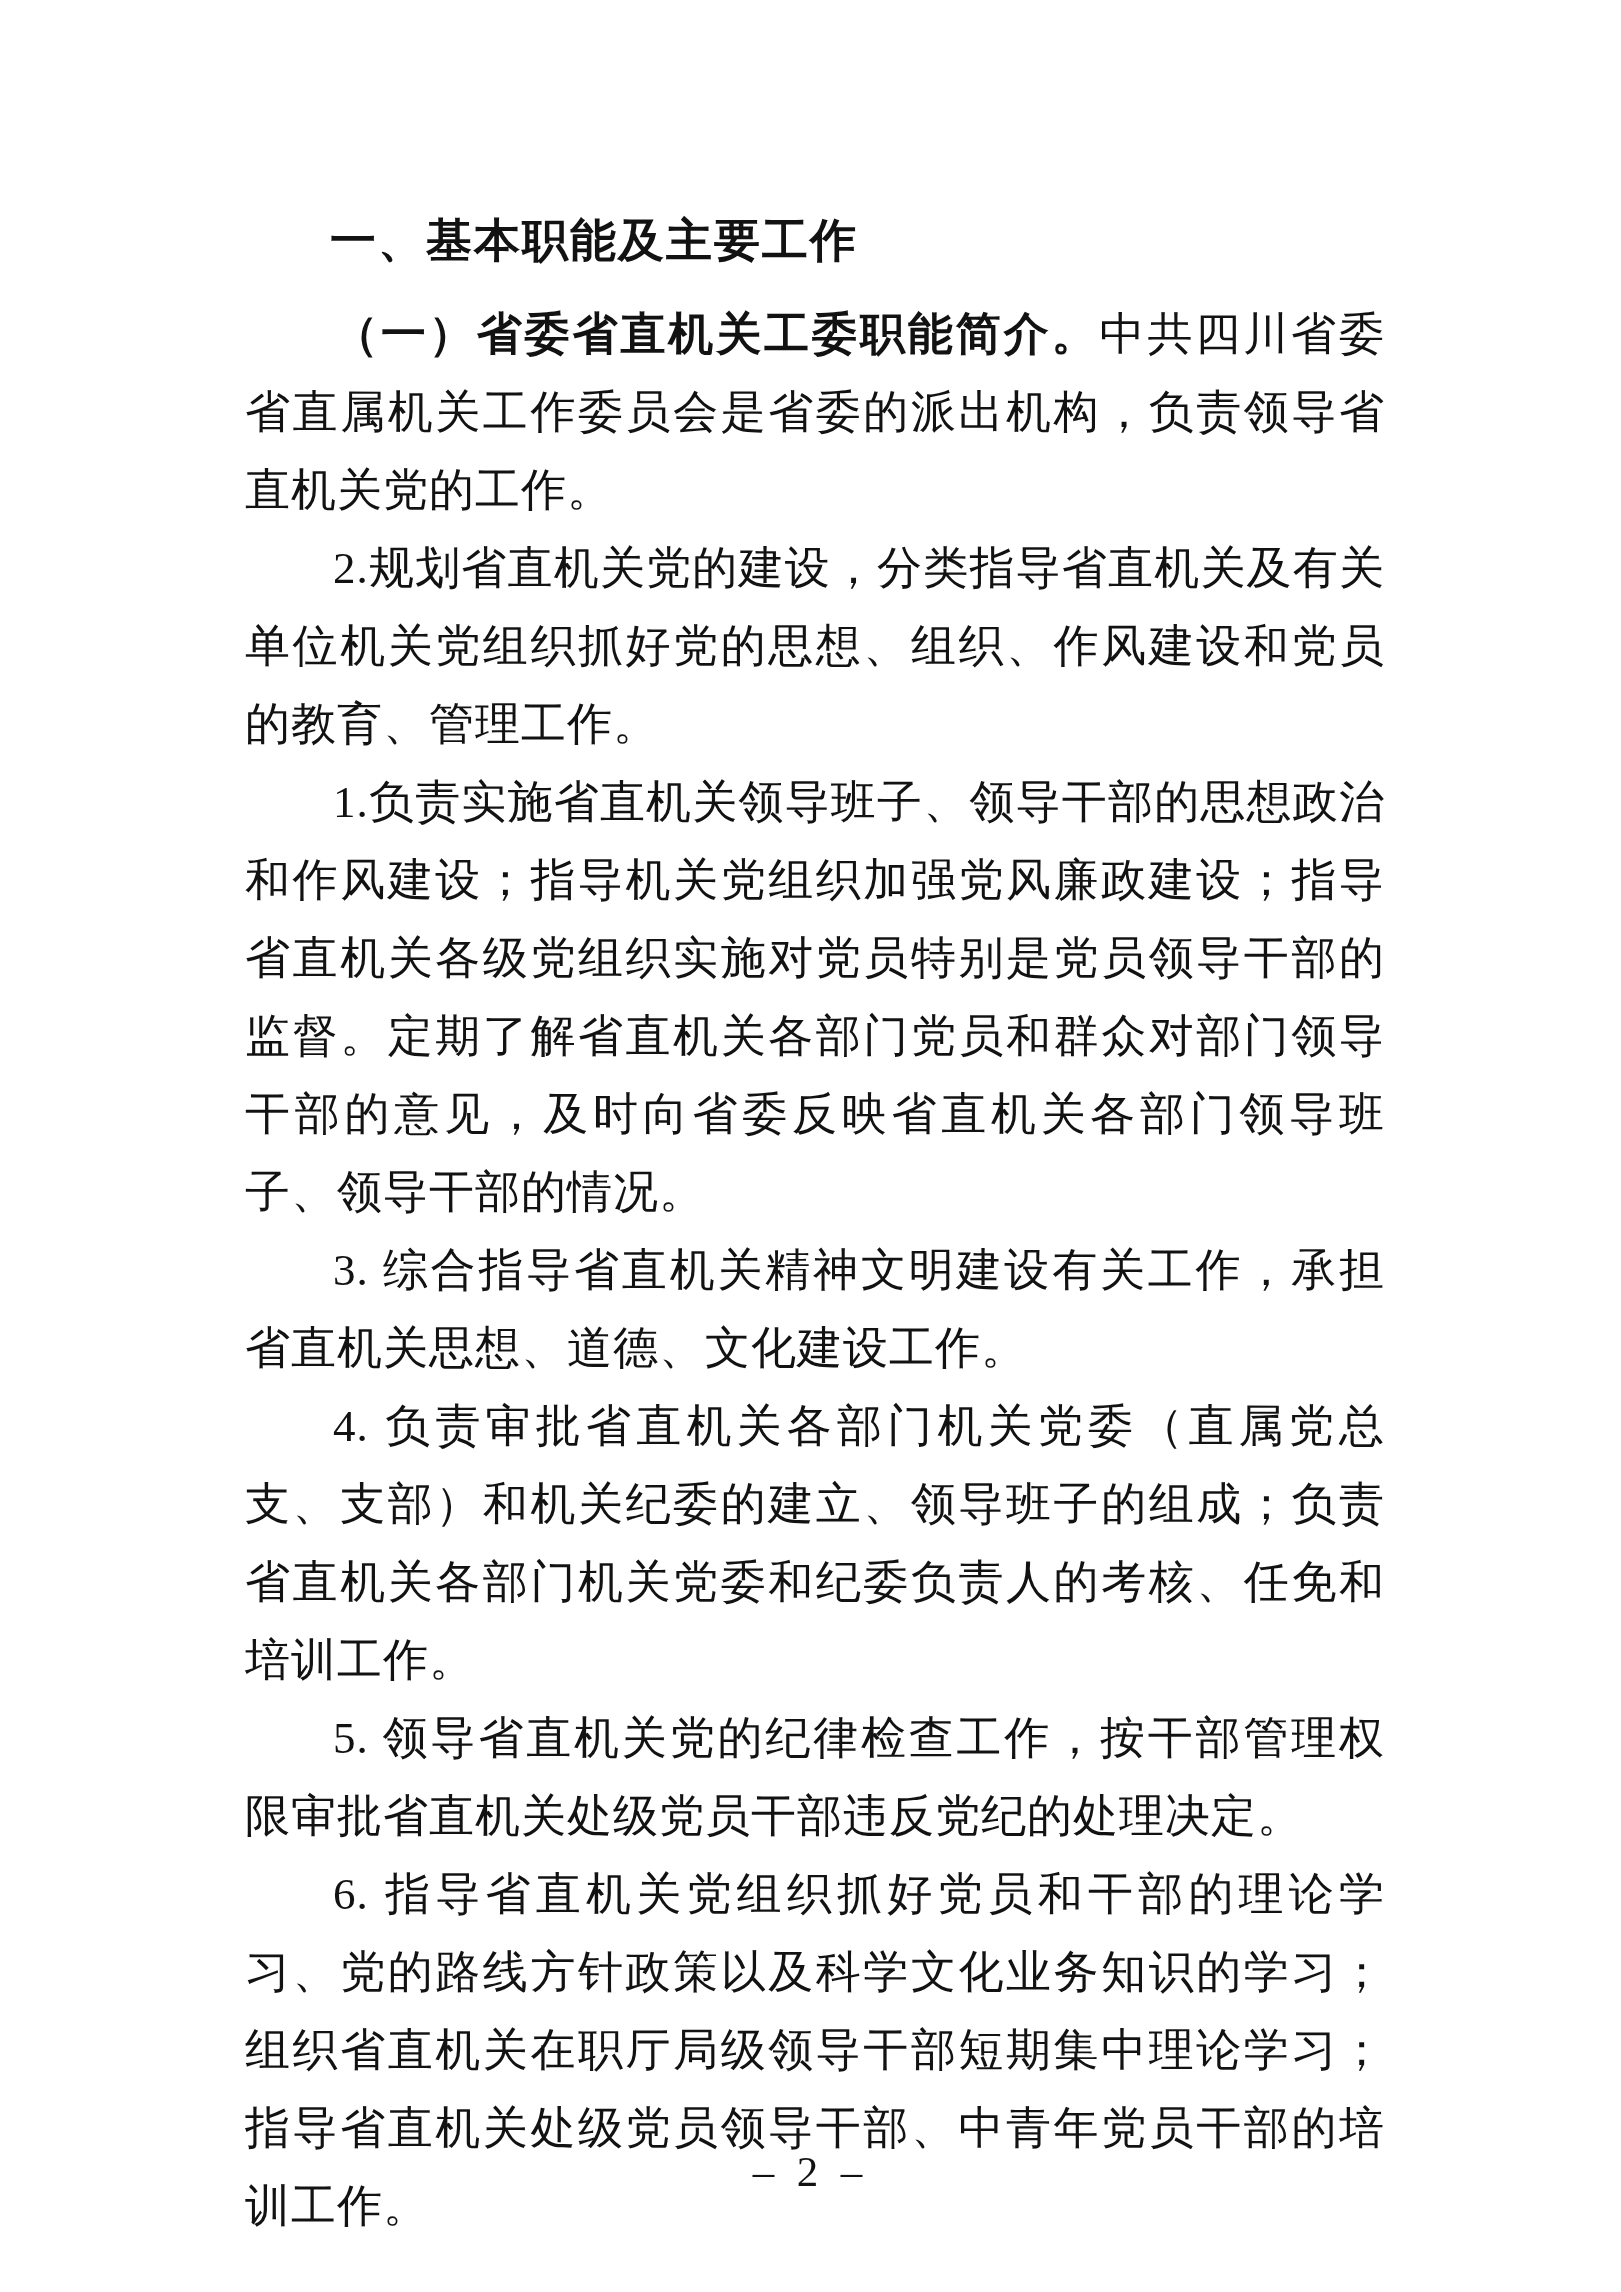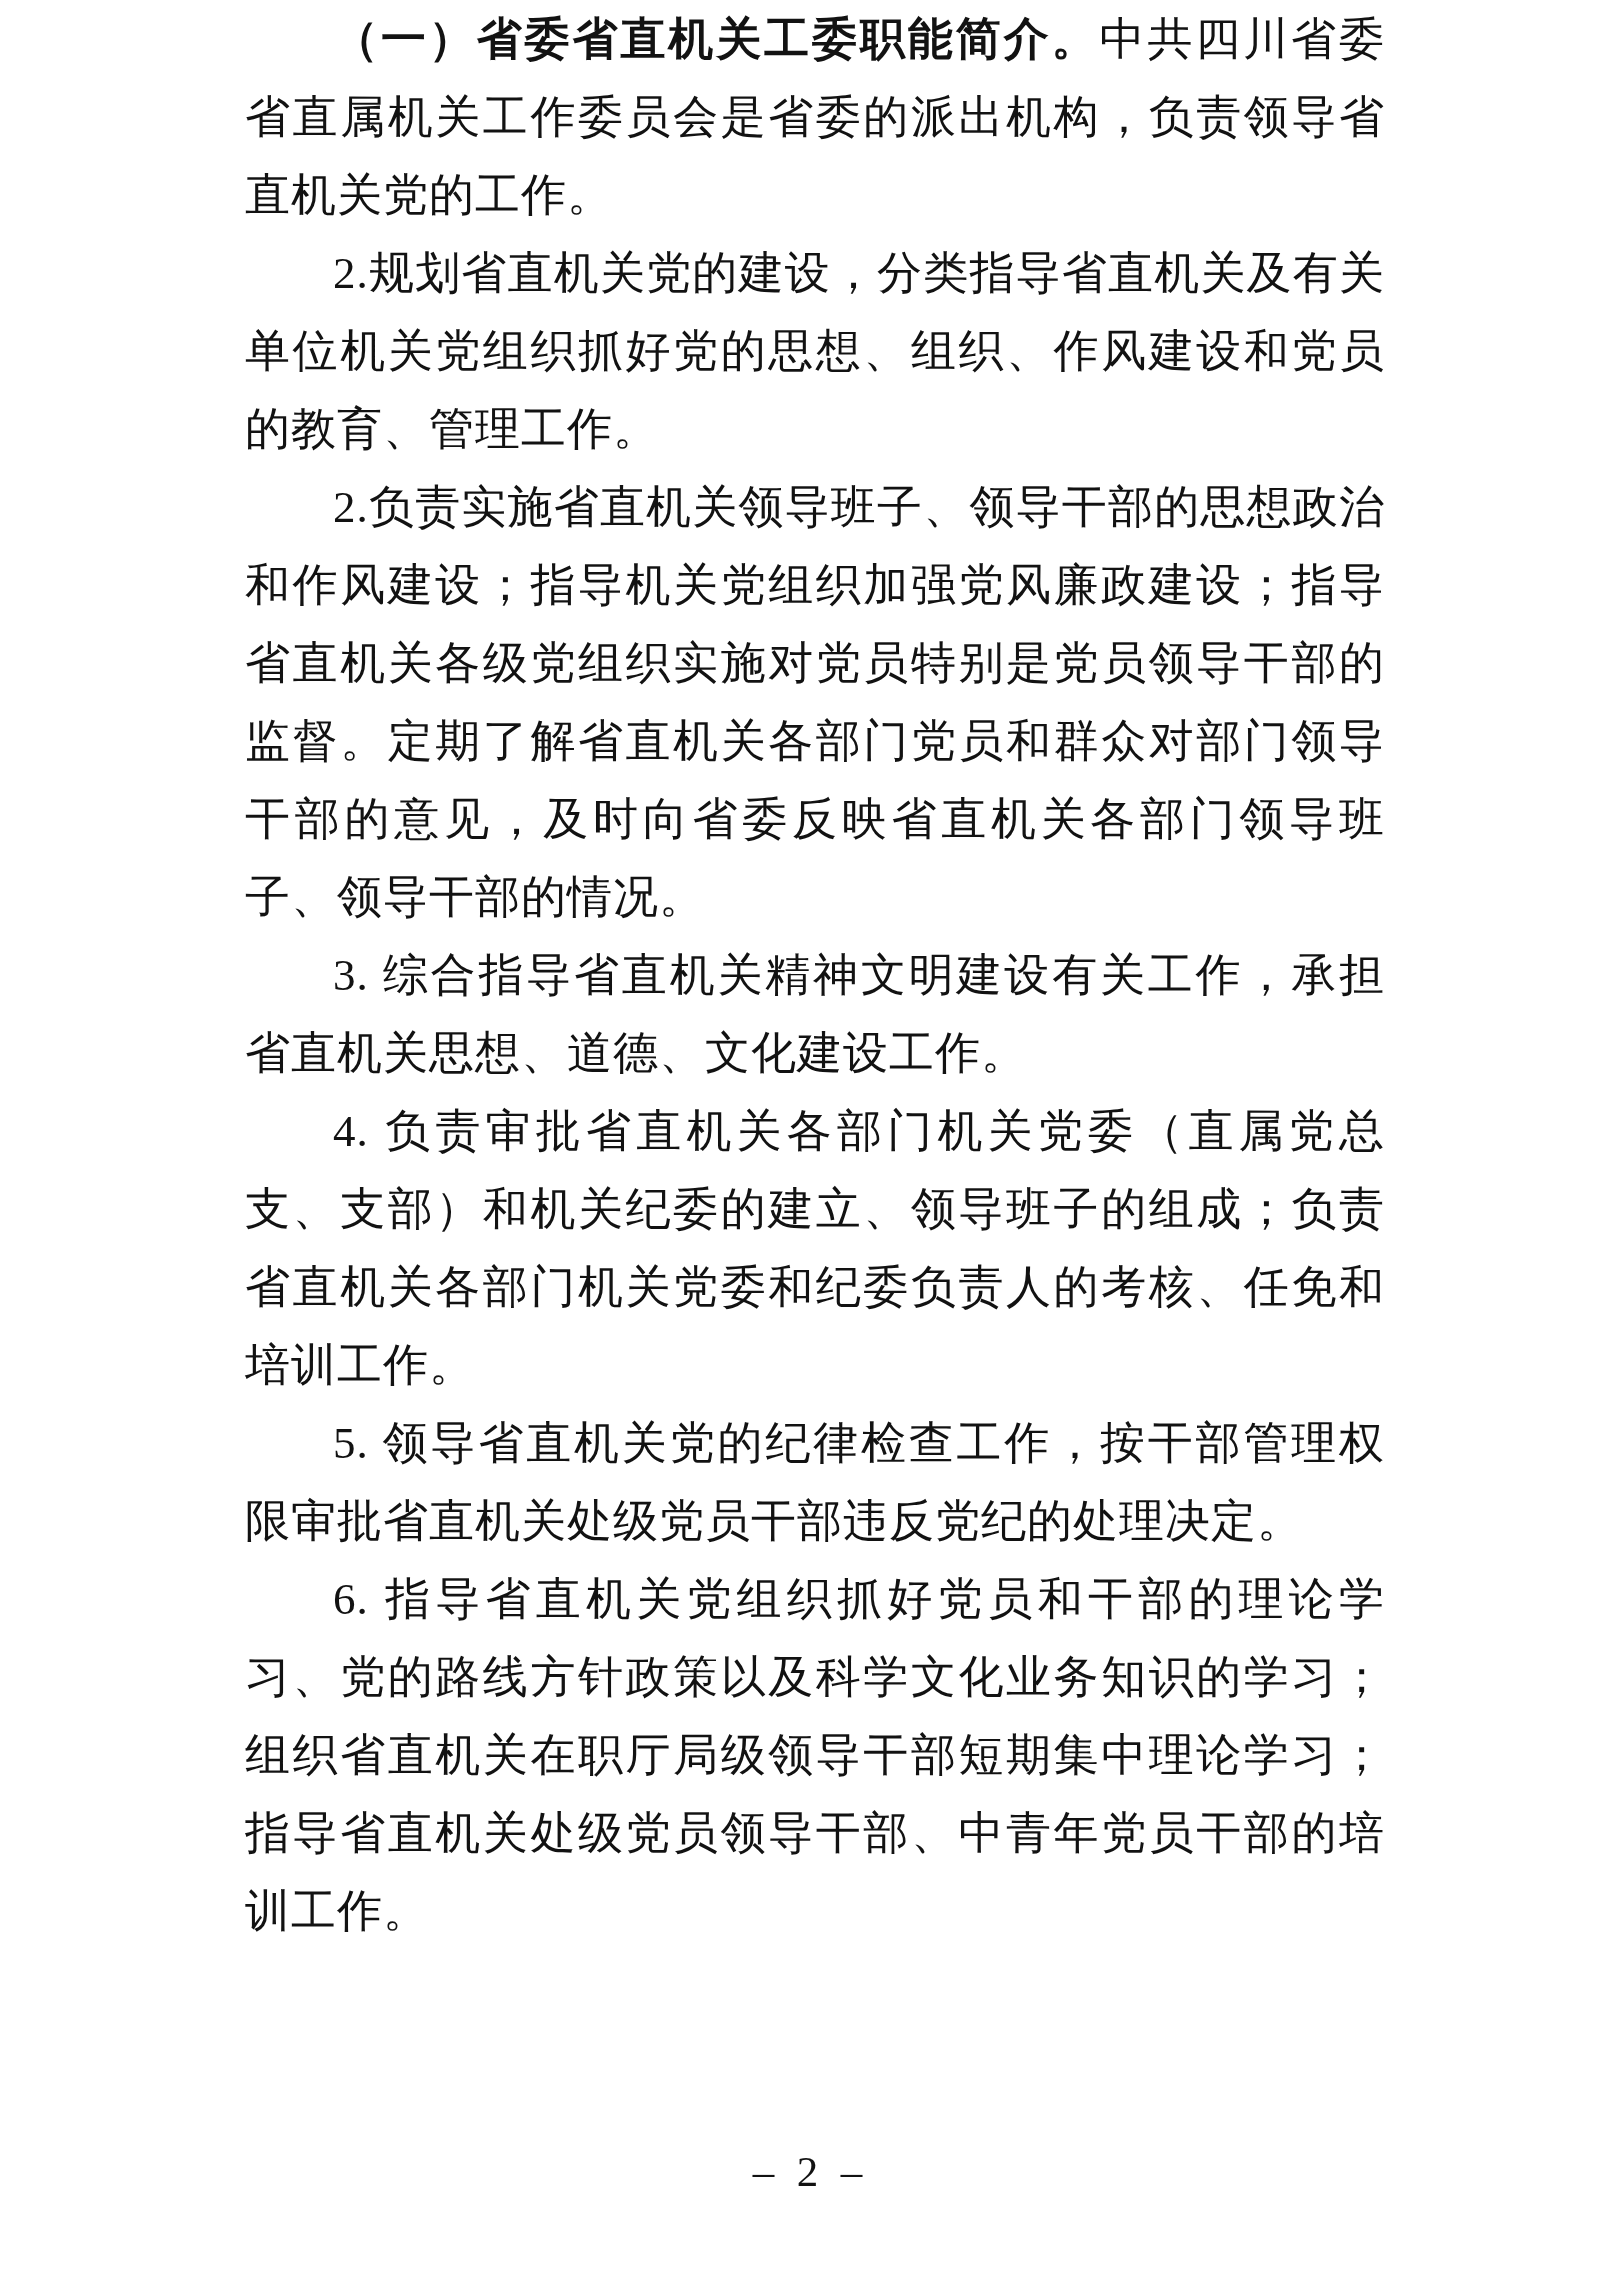--- a/index.html
+++ b/index.html
@@ -63,26 +63,27 @@
     line-height: 47px;
     letter-spacing: 5.9px;
   }
 </style>
 </head>
 <body>
 
 <div class="page">
   <div class="content">
 
+    <h1 class="doc-heading">一、基本职能及主要工作</h1>
 
     <p class="body-para"><span class="lead-bold">（一）省委省直机关工委职能简介。</span><span>中共四川省委省直属机关工作委员会是省委的派出机构，负责领导省直机关党的工作。</span></p>
 
     <p class="body-para">2.规划省直机关党的建设，分类指导省直机关及有关单位机关党组织抓好党的思想、组织、作风建设和党员的教育、管理工作。</p>
 
-    <p class="body-para">2.负责实施省直机关领导班子、领导干部的思想政治和作风建设；指导机关党组织加强党风廉政建设；指导省直机关各级党组织实施对党员特别是党员领导干部的监督。定期了解省直机关各部门党员和群众对部门领导干部的意见，及时向省委反映省直机关各部门领导班子、领导干部的情况。</p>
+    <p class="body-para">1.负责实施省直机关领导班子、领导干部的思想政治和作风建设；指导机关党组织加强党风廉政建设；指导省直机关各级党组织实施对党员特别是党员领导干部的监督。定期了解省直机关各部门党员和群众对部门领导干部的意见，及时向省委反映省直机关各部门领导班子、领导干部的情况。</p>
 
     <p class="body-para">3. 综合指导省直机关精神文明建设有关工作，承担省直机关思想、道德、文化建设工作。</p>
 
     <p class="body-para">4. 负责审批省直机关各部门机关党委（直属党总支、支部）和机关纪委的建立、领导班子的组成；负责省直机关各部门机关党委和纪委负责人的考核、任免和培训工作。</p>
 
     <p class="body-para">5. 领导省直机关党的纪律检查工作，按干部管理权限审批省直机关处级党员干部违反党纪的处理决定。</p>
 
     <p class="body-para">6. 指导省直机关党组织抓好党员和干部的理论学习、党的路线方针政策以及科学文化业务知识的学习；组织省直机关在职厅局级领导干部短期集中理论学习；指导省直机关处级党员领导干部、中青年党员干部的培训工作。</p>
 
   </div>

